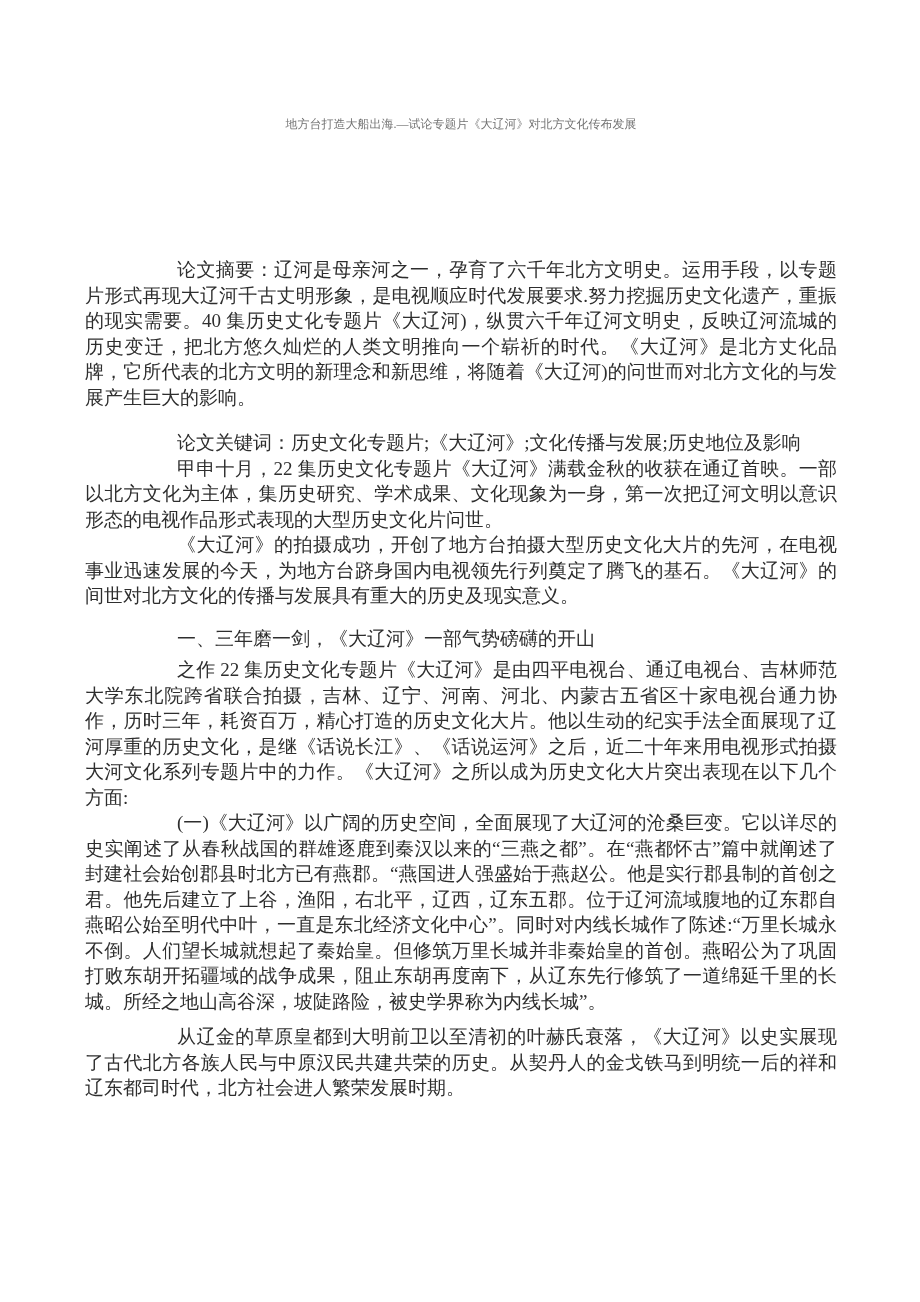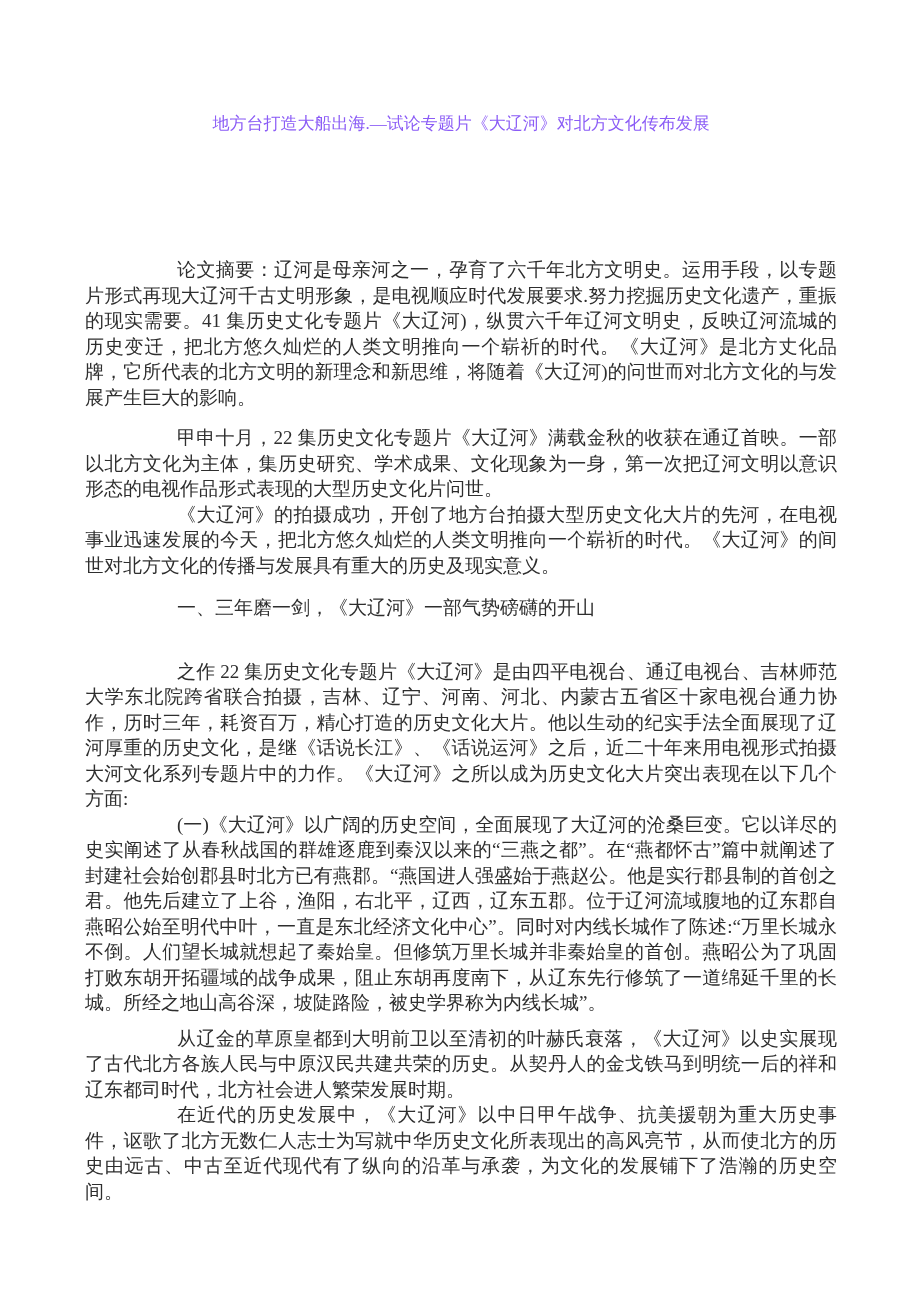--- a/index.html
+++ b/index.html
@@ -14,60 +14,60 @@
     margin: 0 auto;
     background: #ffffff;
     overflow: hidden;
     box-sizing: border-box;
     padding: 0 83px 0 85px;
     font-family: "Liberation Serif", "DejaVu Serif", serif;
     color: #2e2e2e;
   }
   .doc-title {
     padding-top: 112px;
-    font-size: 17px;
+    font-size: 12px;
     line-height: 24px;
     text-align: center;
     font-weight: normal;
     margin: 0;
-    color: #8b5cf6;
+    color: #737373;
   }
   .para {
     font-size: 19px;
     line-height: 25.5px;
     text-align: justify;
     text-indent: 92px;
     margin: 0;
     word-break: break-all;
   }
   .p-abstract   { margin-top: 121px; }
   .p-keywords   { margin-top: 20px; }
-  .p-opening    { margin-top: 15px; }
+  .p-opening    { }
   .p-success    { margin-top: 0; }
   .p-heading    { margin-top: 19px; font-family: Liberation Mono, monospace; }
-  .p-production { margin-top: 36px; }
+  .p-production { margin-top: 4px; }
   .p-history    { }
   .p-liaojin    { margin-top: 10px; }
   .p-modern     { margin-top: 0; }
 </style>
 </head>
 <body>
 
 <div class="page">
   <h1 class="doc-title">地方台打造大船出海.—试论专题片《大辽河》对北方文化传布发展</h1>
 
-  <p class="para p-abstract">论文摘要：辽河是母亲河之一，孕育了六千年北方文明史。运用手段，以专题片形式再现大辽河千古丈明形象，是电视顺应时代发展要求.努力挖掘历史文化遗产，重振的现实需要。41 集历史丈化专题片《大辽河)，纵贯六千年辽河文明史，反映辽河流城的历史变迁，把北方悠久灿烂的人类文明推向一个崭祈的时代。《大辽河》是北方丈化品牌，它所代表的北方文明的新理念和新思维，将随着《大辽河)的问世而对北方文化的与发展产生巨大的影响。</p>
+  <p class="para p-abstract">论文摘要：辽河是母亲河之一，孕育了六千年北方文明史。运用手段，以专题片形式再现大辽河千古丈明形象，是电视顺应时代发展要求.努力挖掘历史文化遗产，重振的现实需要。40 集历史丈化专题片《大辽河)，纵贯六千年辽河文明史，反映辽河流城的历史变迁，把北方悠久灿烂的人类文明推向一个崭祈的时代。《大辽河》是北方丈化品牌，它所代表的北方文明的新理念和新思维，将随着《大辽河)的问世而对北方文化的与发展产生巨大的影响。</p>
 
+  <p class="para p-keywords">论文关键词：历史文化专题片;《大辽河》;文化传播与发展;历史地位及影响</p>
 
   <p class="para p-opening">甲申十月，22 集历史文化专题片《大辽河》满载金秋的收获在通辽首映。一部以北方文化为主体，集历史研究、学术成果、文化现象为一身，第一次把辽河文明以意识形态的电视作品形式表现的大型历史文化片问世。</p>
 
-  <p class="para p-success">《大辽河》的拍摄成功，开创了地方台拍摄大型历史文化大片的先河，在电视事业迅速发展的今天，把北方悠久灿烂的人类文明推向一个崭祈的时代。《大辽河》的间世对北方文化的传播与发展具有重大的历史及现实意义。</p>
+  <p class="para p-success">《大辽河》的拍摄成功，开创了地方台拍摄大型历史文化大片的先河，在电视事业迅速发展的今天，为地方台跻身国内电视领先行列奠定了腾飞的基石。《大辽河》的间世对北方文化的传播与发展具有重大的历史及现实意义。</p>
 
   <p class="para p-heading">一、三年磨一剑，《大辽河》一部气势磅礴的开山</p>
 
   <p class="para p-production">之作 22 集历史文化专题片《大辽河》是由四平电视台、通辽电视台、吉林师范大学东北院跨省联合拍摄，吉林、辽宁、河南、河北、内蒙古五省区十家电视台通力协作，历时三年，耗资百万，精心打造的历史文化大片。他以生动的纪实手法全面展现了辽河厚重的历史文化，是继《话说长江》、《话说运河》之后，近二十年来用电视形式拍摄大河文化系列专题片中的力作。《大辽河》之所以成为历史文化大片突出表现在以下几个方面:</p>
 
   <p class="para p-history">(一)《大辽河》以广阔的历史空间，全面展现了大辽河的沧桑巨变。它以详尽的史实阐述了从春秋战国的群雄逐鹿到秦汉以来的“三燕之都”。在“燕都怀古”篇中就阐述了封建社会始创郡县时北方已有燕郡。“燕国进人强盛始于燕赵公。他是实行郡县制的首创之君。他先后建立了上谷，渔阳，右北平，辽西，辽东五郡。位于辽河流域腹地的辽东郡自燕昭公始至明代中叶，一直是东北经济文化中心”。同时对内线长城作了陈述:“万里长城永不倒。人们望长城就想起了秦始皇。但修筑万里长城并非秦始皇的首创。燕昭公为了巩固打败东胡开拓疆域的战争成果，阻止东胡再度南下，从辽东先行修筑了一道绵延千里的长城。所经之地山高谷深，坡陡路险，被史学界称为内线长城”。</p>
 
   <p class="para p-liaojin">从辽金的草原皇都到大明前卫以至清初的叶赫氏衰落，《大辽河》以史实展现了古代北方各族人民与中原汉民共建共荣的历史。从契丹人的金戈铁马到明统一后的祥和辽东都司时代，北方社会进人繁荣发展时期。</p>
 
-  <p class="para p-modern">在近代的历史发展中，《大辽河》以中日甲午战争、抗美援朝为重大历史事件，讴歌了北方无数仁人志士为写就中华历史文化所表现出的高风亮节，从而使北方的历史由远古、中古至近代现代有了纵向的沿革与承袭，为文化的发展铺下了浩瀚的历史空间。</p>
 </div>
 
 </body></html>

